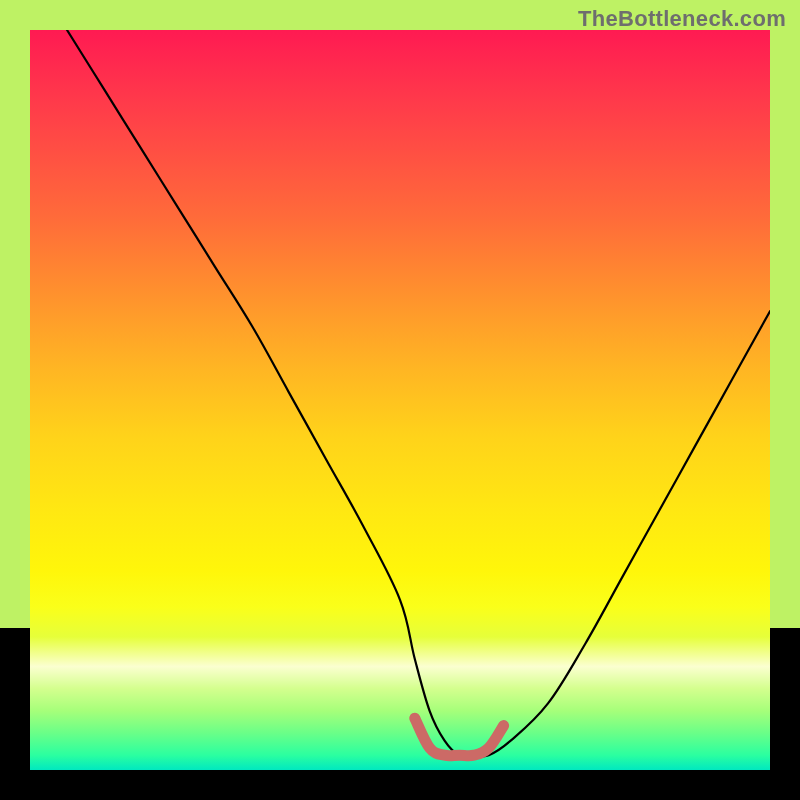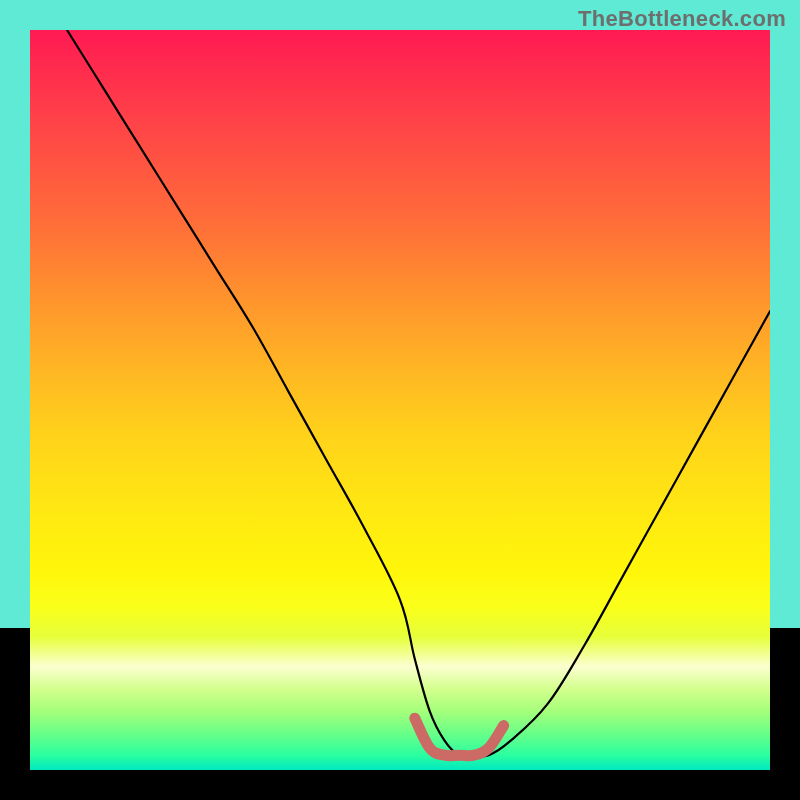--- a/index.html
+++ b/index.html
@@ -10,21 +10,21 @@
     background: #000;
     font-family: Arial, Helvetica, sans-serif;
     overflow: hidden;
   }
   .frame {
     position: absolute;
     left: 0;
     top: 0;
     width: 800px;
     height: 628px;
-    background: #5eead4;
+    background: #bef264;
   }
   .plot {
     position: absolute;
     left: 30px;
     top: 30px;
     width: 740px;
     height: 740px;
     overflow: hidden;
   }
   .gradient {

